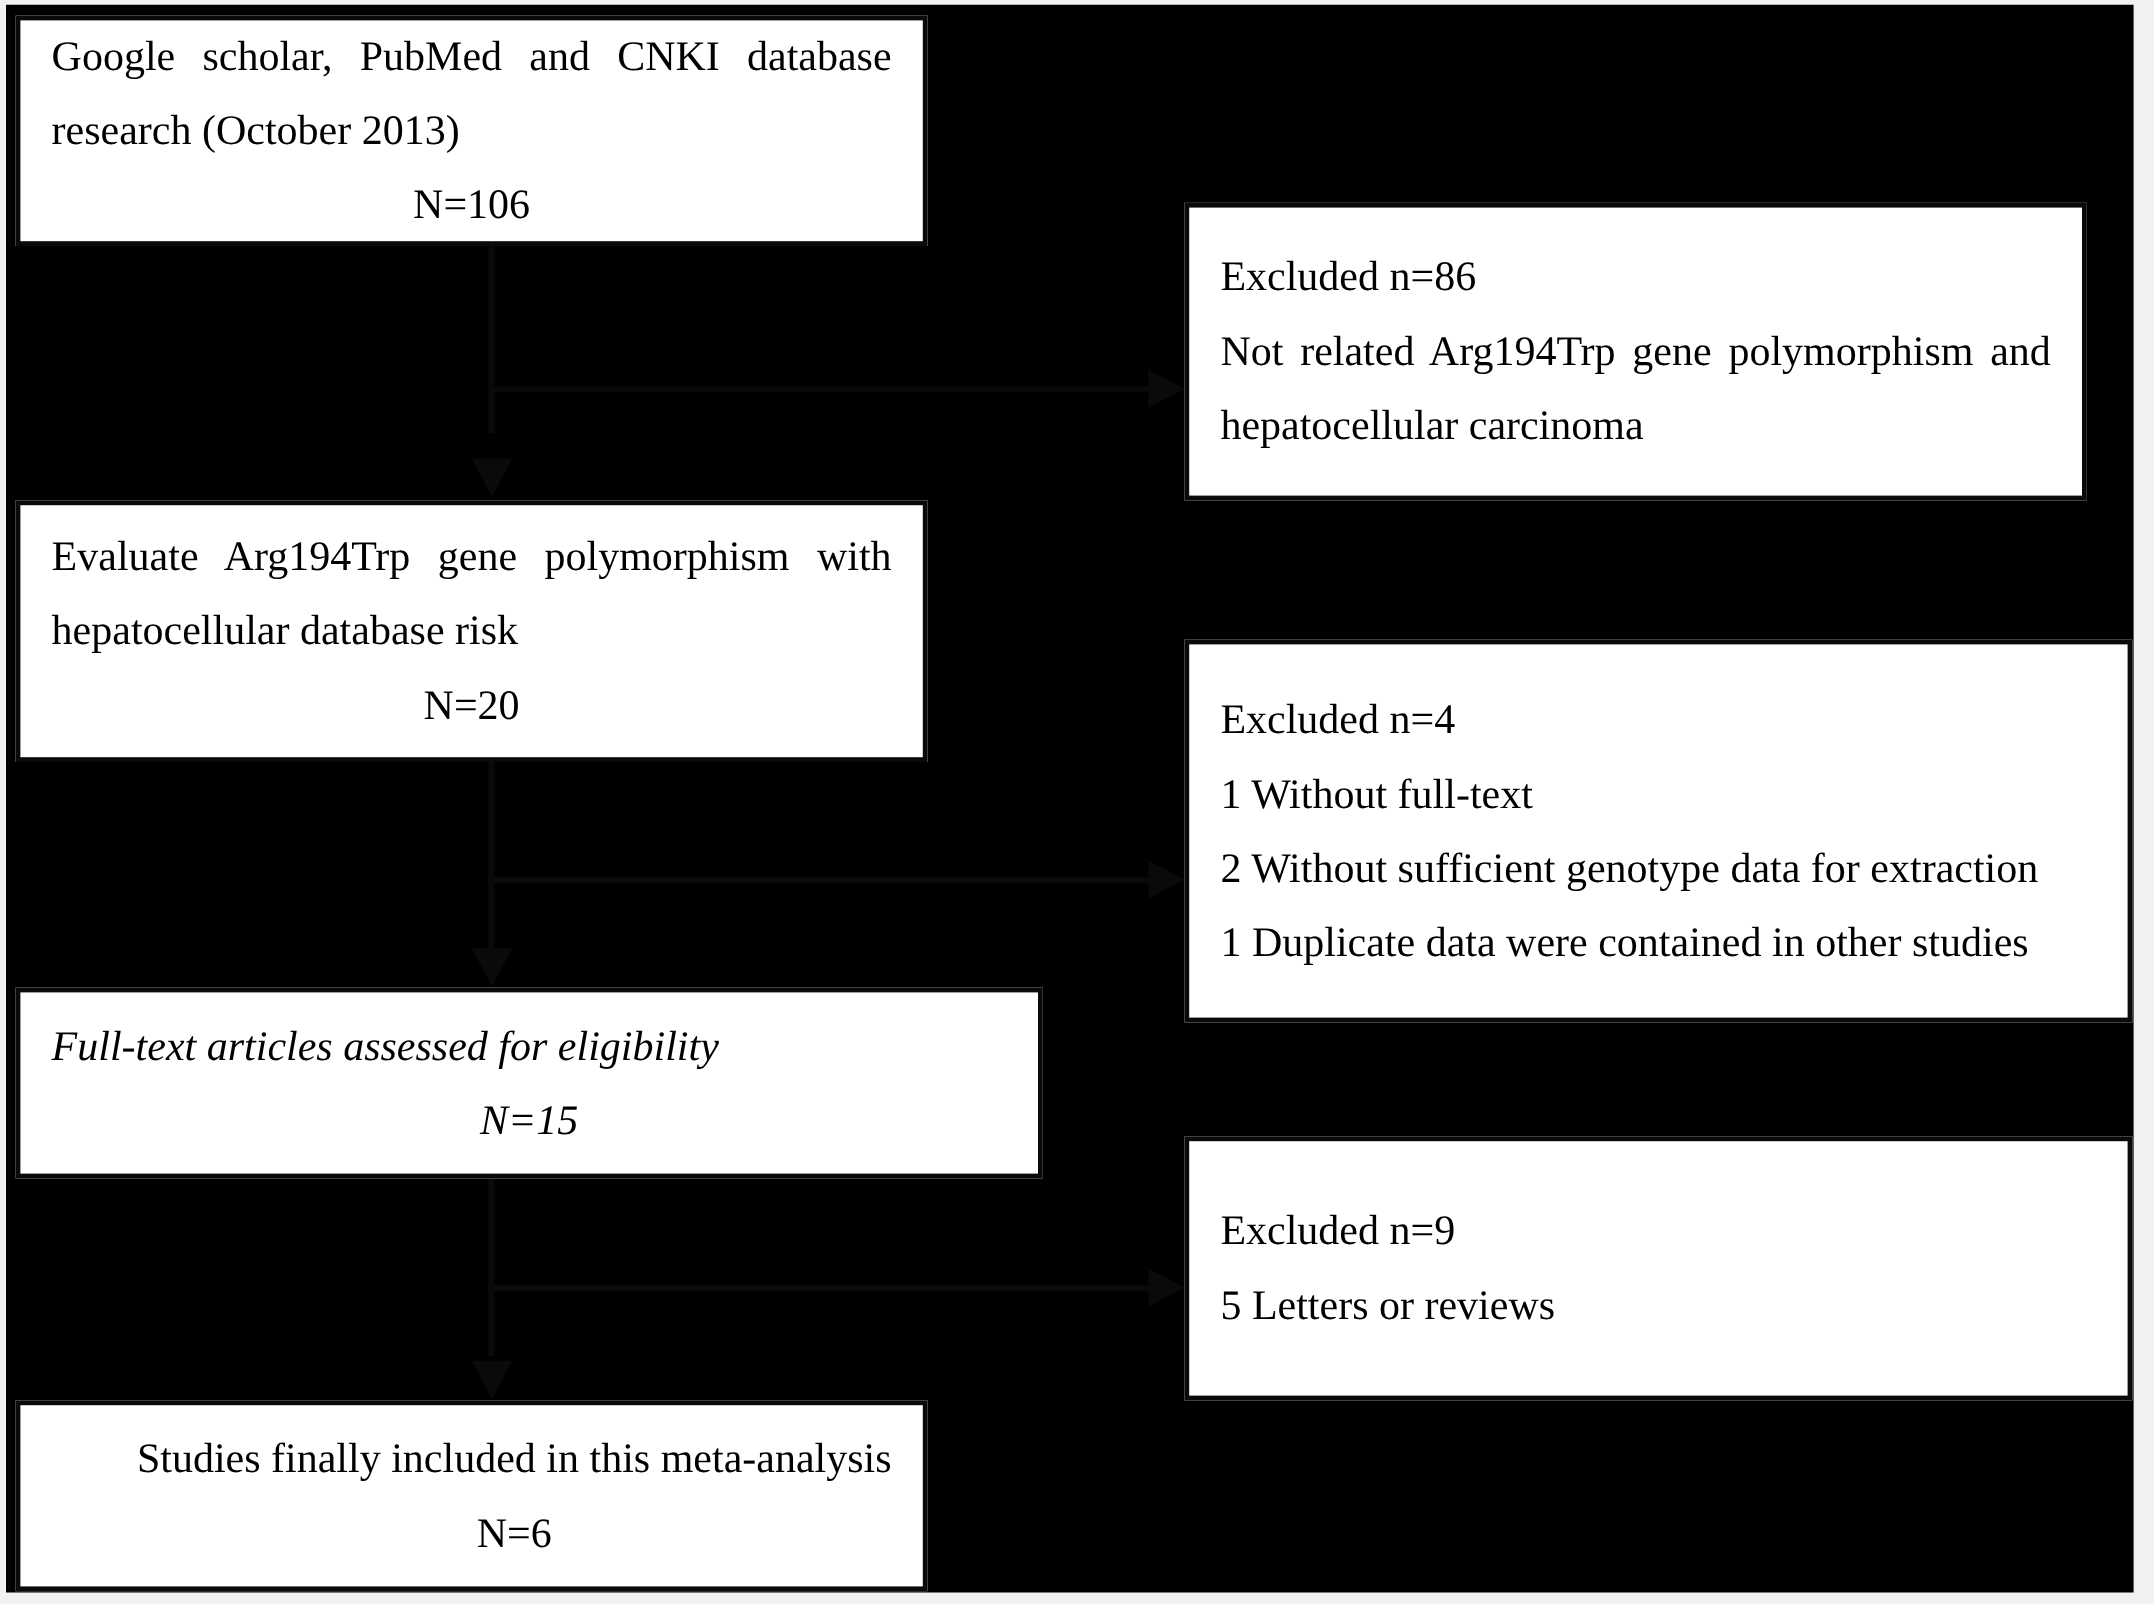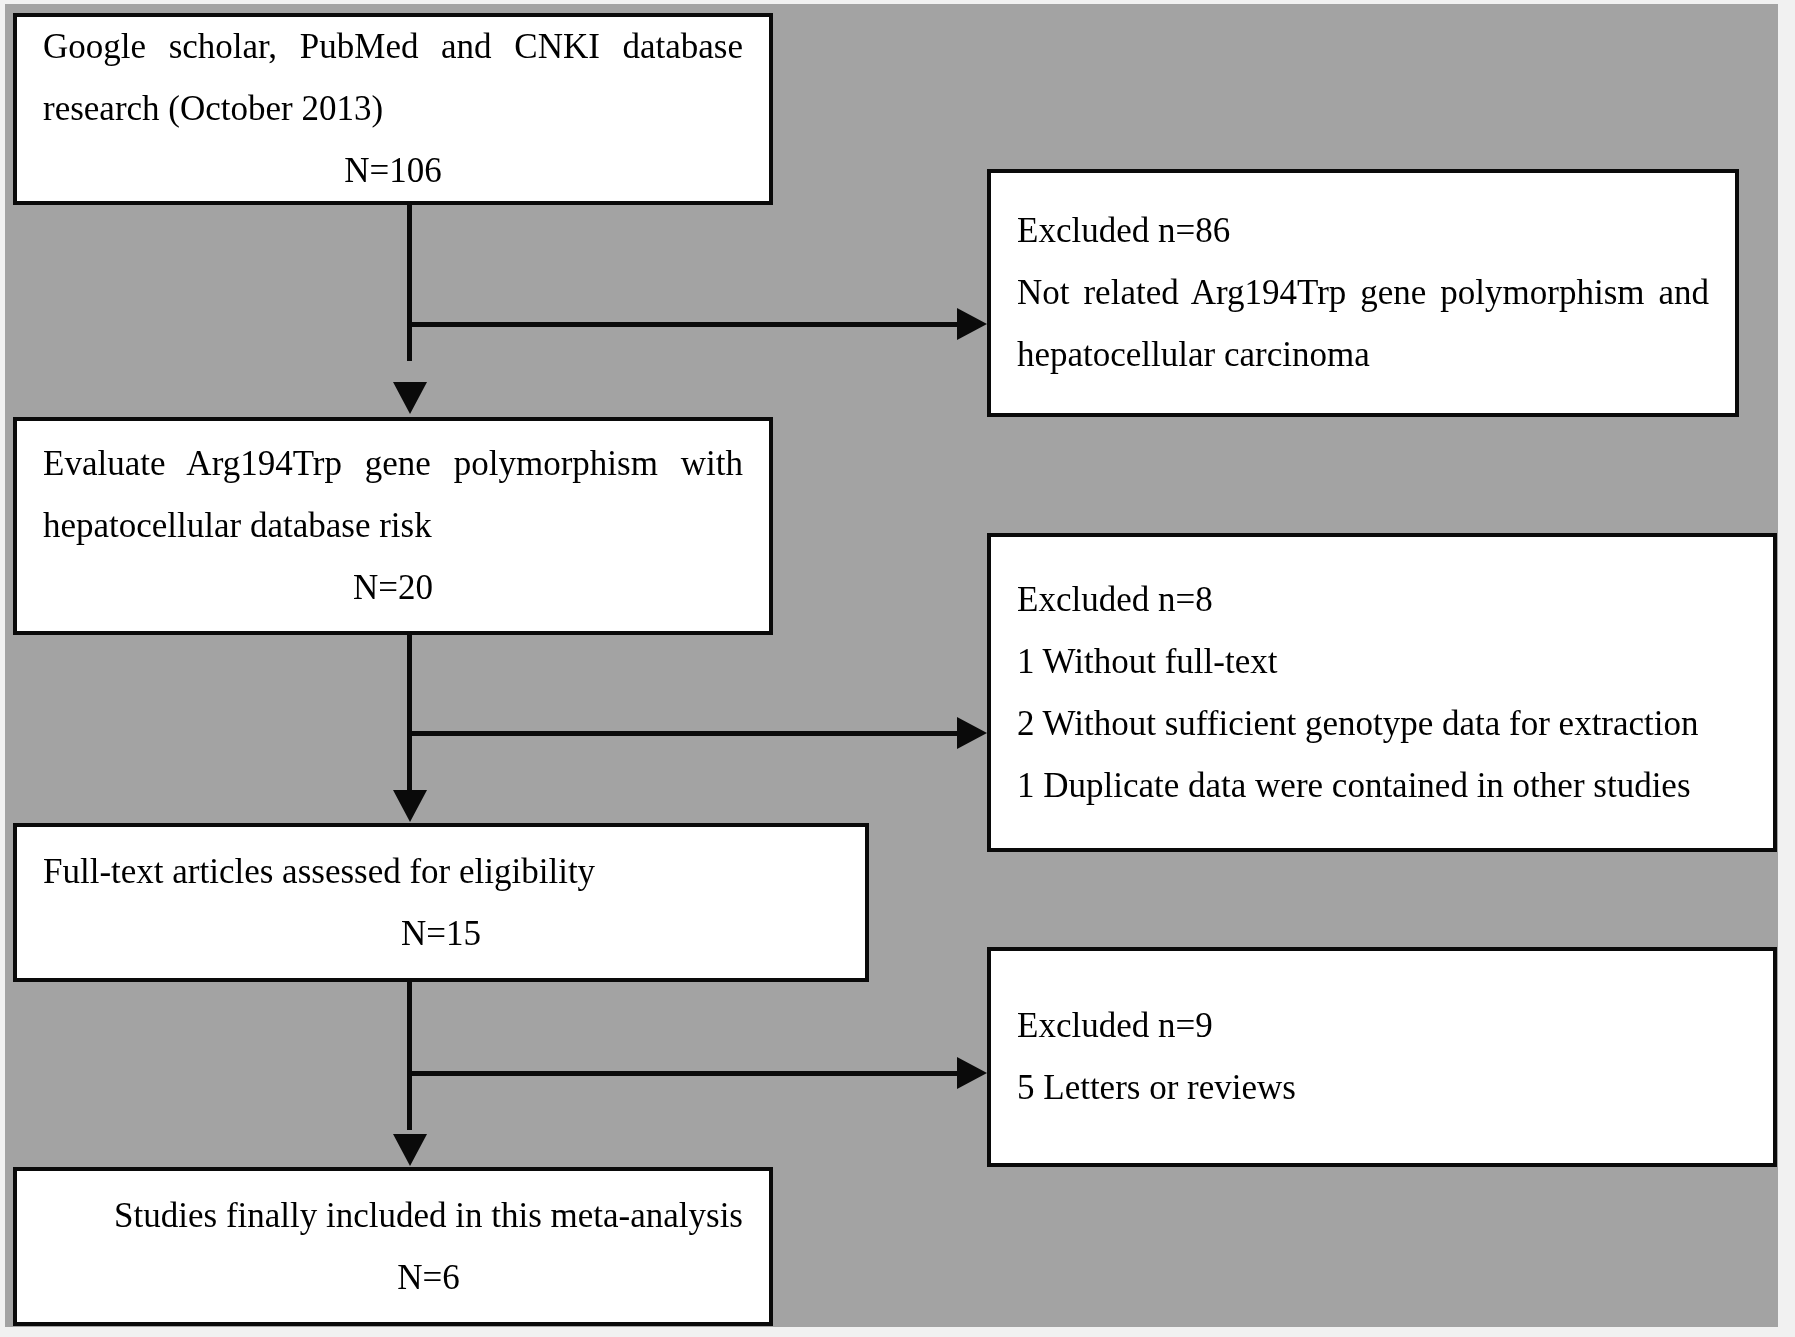--- a/index.html
+++ b/index.html
@@ -4,21 +4,21 @@
 <style>
   html, body {
     margin: 0;
     padding: 0;
     background: #f0f0f0;
   }
   #canvas {
     position: relative;
     width: 1795px;
     height: 1337px;
-    background: #a3a3a3;
+    background: #000000;
     overflow: hidden;
     font-family: "Liberation Serif", "DejaVu Serif", serif;
     color: #000000;
   }
   
   #page-frame {
     position: absolute;
     left: 0; top: 0;
     width: 1795px; height: 1337px;
     box-sizing: border-box;
@@ -121,28 +121,28 @@
   <div class="node" style="left:13px; top:417px; width:760px; height:218px;">
     <div class="lines">
       <div class="line justify">Evaluate Arg194Trp gene polymorphism with</div>
       <div class="line plainleft">hepatocellular database risk</div>
       <div class="line center">N=20</div>
     </div>
   </div>
 
   <div class="node" style="left:987px; top:533px; width:790px; height:319px;">
     <div class="lines">
-      <div class="line plainleft">Excluded n=8</div>
+      <div class="line plainleft">Excluded n=4</div>
       <div class="line plainleft">1 Without full-text</div>
       <div class="line plainleft">2 Without sufficient genotype data for extraction</div>
       <div class="line plainleft">1 Duplicate data were contained in other studies</div>
     </div>
   </div>
 
-  <div class="node" style="left:13px; top:823px; width:856px; height:159px;">
+  <div class="node" style="left:13px; top:823px; width:856px; height:159px;font-style:italic;">
     <div class="lines">
       <div class="line plainleft">Full-text articles assessed for eligibility</div>
       <div class="line center">N=15</div>
     </div>
   </div>
 
   <div class="node" style="left:987px; top:947px; width:790px; height:220px;">
     <div class="lines">
       <div class="line plainleft">Excluded n=9</div>
       <div class="line plainleft">5 Letters or reviews</div>

